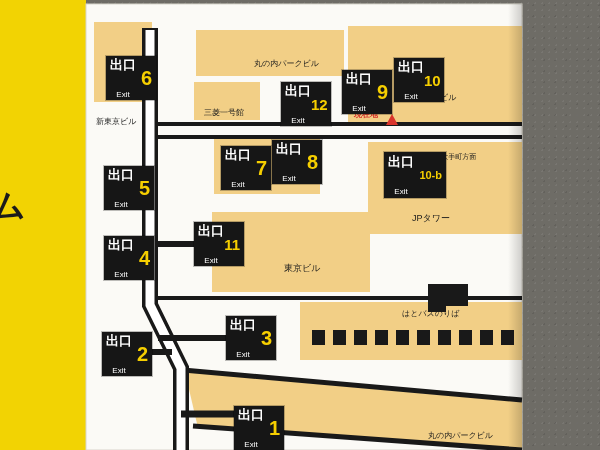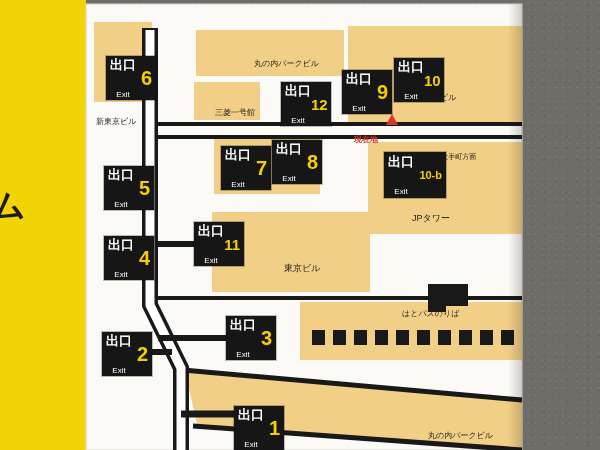--- a/index.html
+++ b/index.html
@@ -101,22 +101,22 @@
     <polygon points="392,114 386,125 398,125" fill="#d9342b"></polygon>
 
     <rect x="508" y="4" width="14" height="446" fill="url(#edge)"></rect>
   </svg>
 
   <div class="frame-char">ム</div>
 
   <div class="lbl" style="left:254px;top:48px;">丸の内パークビル</div>
   <div class="lbl" style="left:424px;top:82px;">三菱ビル</div>
   <div class="lbl" style="left:96px;top:106px;">新東京ビル</div>
-  <div class="lbl" style="left:215px;top:97px;">三菱一号館</div>
-  <div class="lbl red" style="left:354px;top:124px;text-align:right;">現在地</div>
+  <div class="lbl" style="left:204px;top:97px;">三菱一号館</div>
+  <div class="lbl red" style="left:354px;top:99px;text-align:right;">現在地</div>
   <div class="lbl tiny" style="left:392px;top:141px;">丸の内一丁目・大手町方面</div>
   <div class="lbl big" style="left:412px;top:202px;">JPタワー</div>
   <div class="lbl big" style="left:284px;top:252px;text-align:center;">東京ビル</div>
   <div class="lbl" style="left:366px;top:298px;padding-left:36px;">はとバスのりば</div>
   <div class="lbl" style="left:428px;top:420px;">丸の内パークビル</div>
 
   <div class="sign" style="left:106px;top:56px;">
     <span class="col">
         <span class="deguchi">出口</span>
         <span class="exitword">Exit</span>

